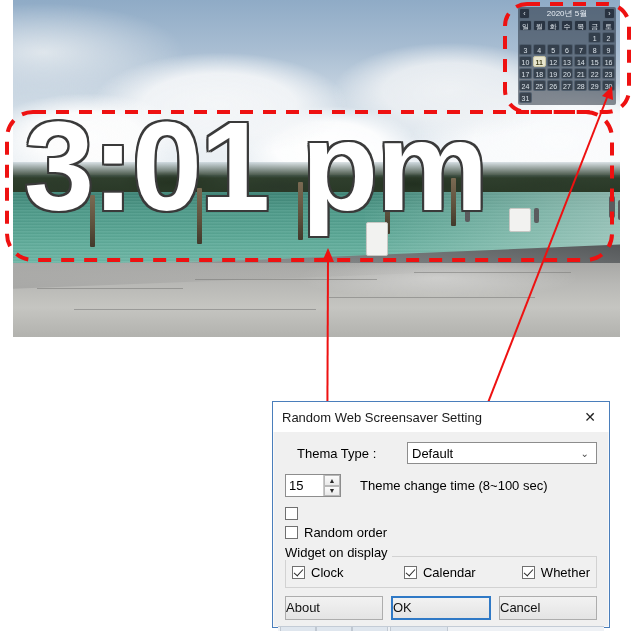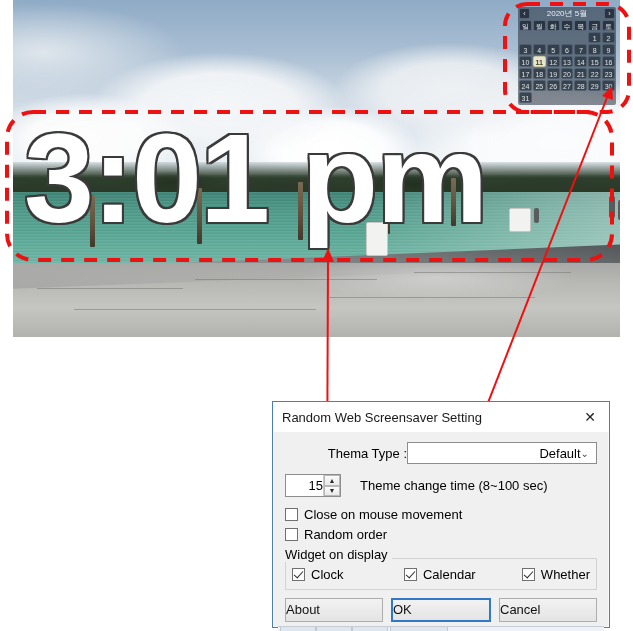--- a/index.html
+++ b/index.html
@@ -103,21 +103,21 @@
     position: absolute;
     background: #f2f2f0;
     border: 1px solid #c8c8c4;
     border-radius: 2px;
   }
 
   
   #clock {
     position: absolute;
     left: 24px;
-    top: 116px;
+    top: 104px;
     font-family: "Liberation Sans", sans-serif;
     font-size: 126px;
     font-weight: bold;
     line-height: 1;
     color: #ffffff;
     letter-spacing: -2px;
     text-shadow:
       -2px -2px 0 #3a3a3a,  2px -2px 0 #3a3a3a,
       -2px  2px 0 #3a3a3a,  2px  2px 0 #3a3a3a,
        0px -2px 0 #3a3a3a,  0px  2px 0 #3a3a3a,
@@ -241,21 +241,20 @@
     color: #222;
     cursor: default;
   }
   .dlg-body {
     padding: 10px 12px 0 12px;
   }
   .row {
     display: flex;
     align-items: center;
     margin-bottom: 10px;
-    text-align: right;
   }
   .lbl-thema {
     font-size: 13px;
     margin-left: 12px;
     width: 110px;
   }
   .combo {
     flex: 1;
     height: 22px;
     background: #ffffff;
@@ -521,21 +520,20 @@
         <div class="spin-btns">
           <div class="spin-up">▲</div>
           <div class="spin-dn">▼</div>
         </div>
       </div>
       <div class="spin-label">Theme change time (8~100 sec)</div>
     </div>
 
     <div class="cbrow">
       <span class="cbox"></span>
-      <span class="cb-label">Close on mouse movement</span>
     </div>
     <div class="cbrow">
       <span class="cbox"></span>
       <span class="cb-label">Random order</span>
     </div>
 
     <div class="group-title">Widget on display</div>
     <div class="group">
       <div class="group-inner">
         <div class="cbrow w-clock">

